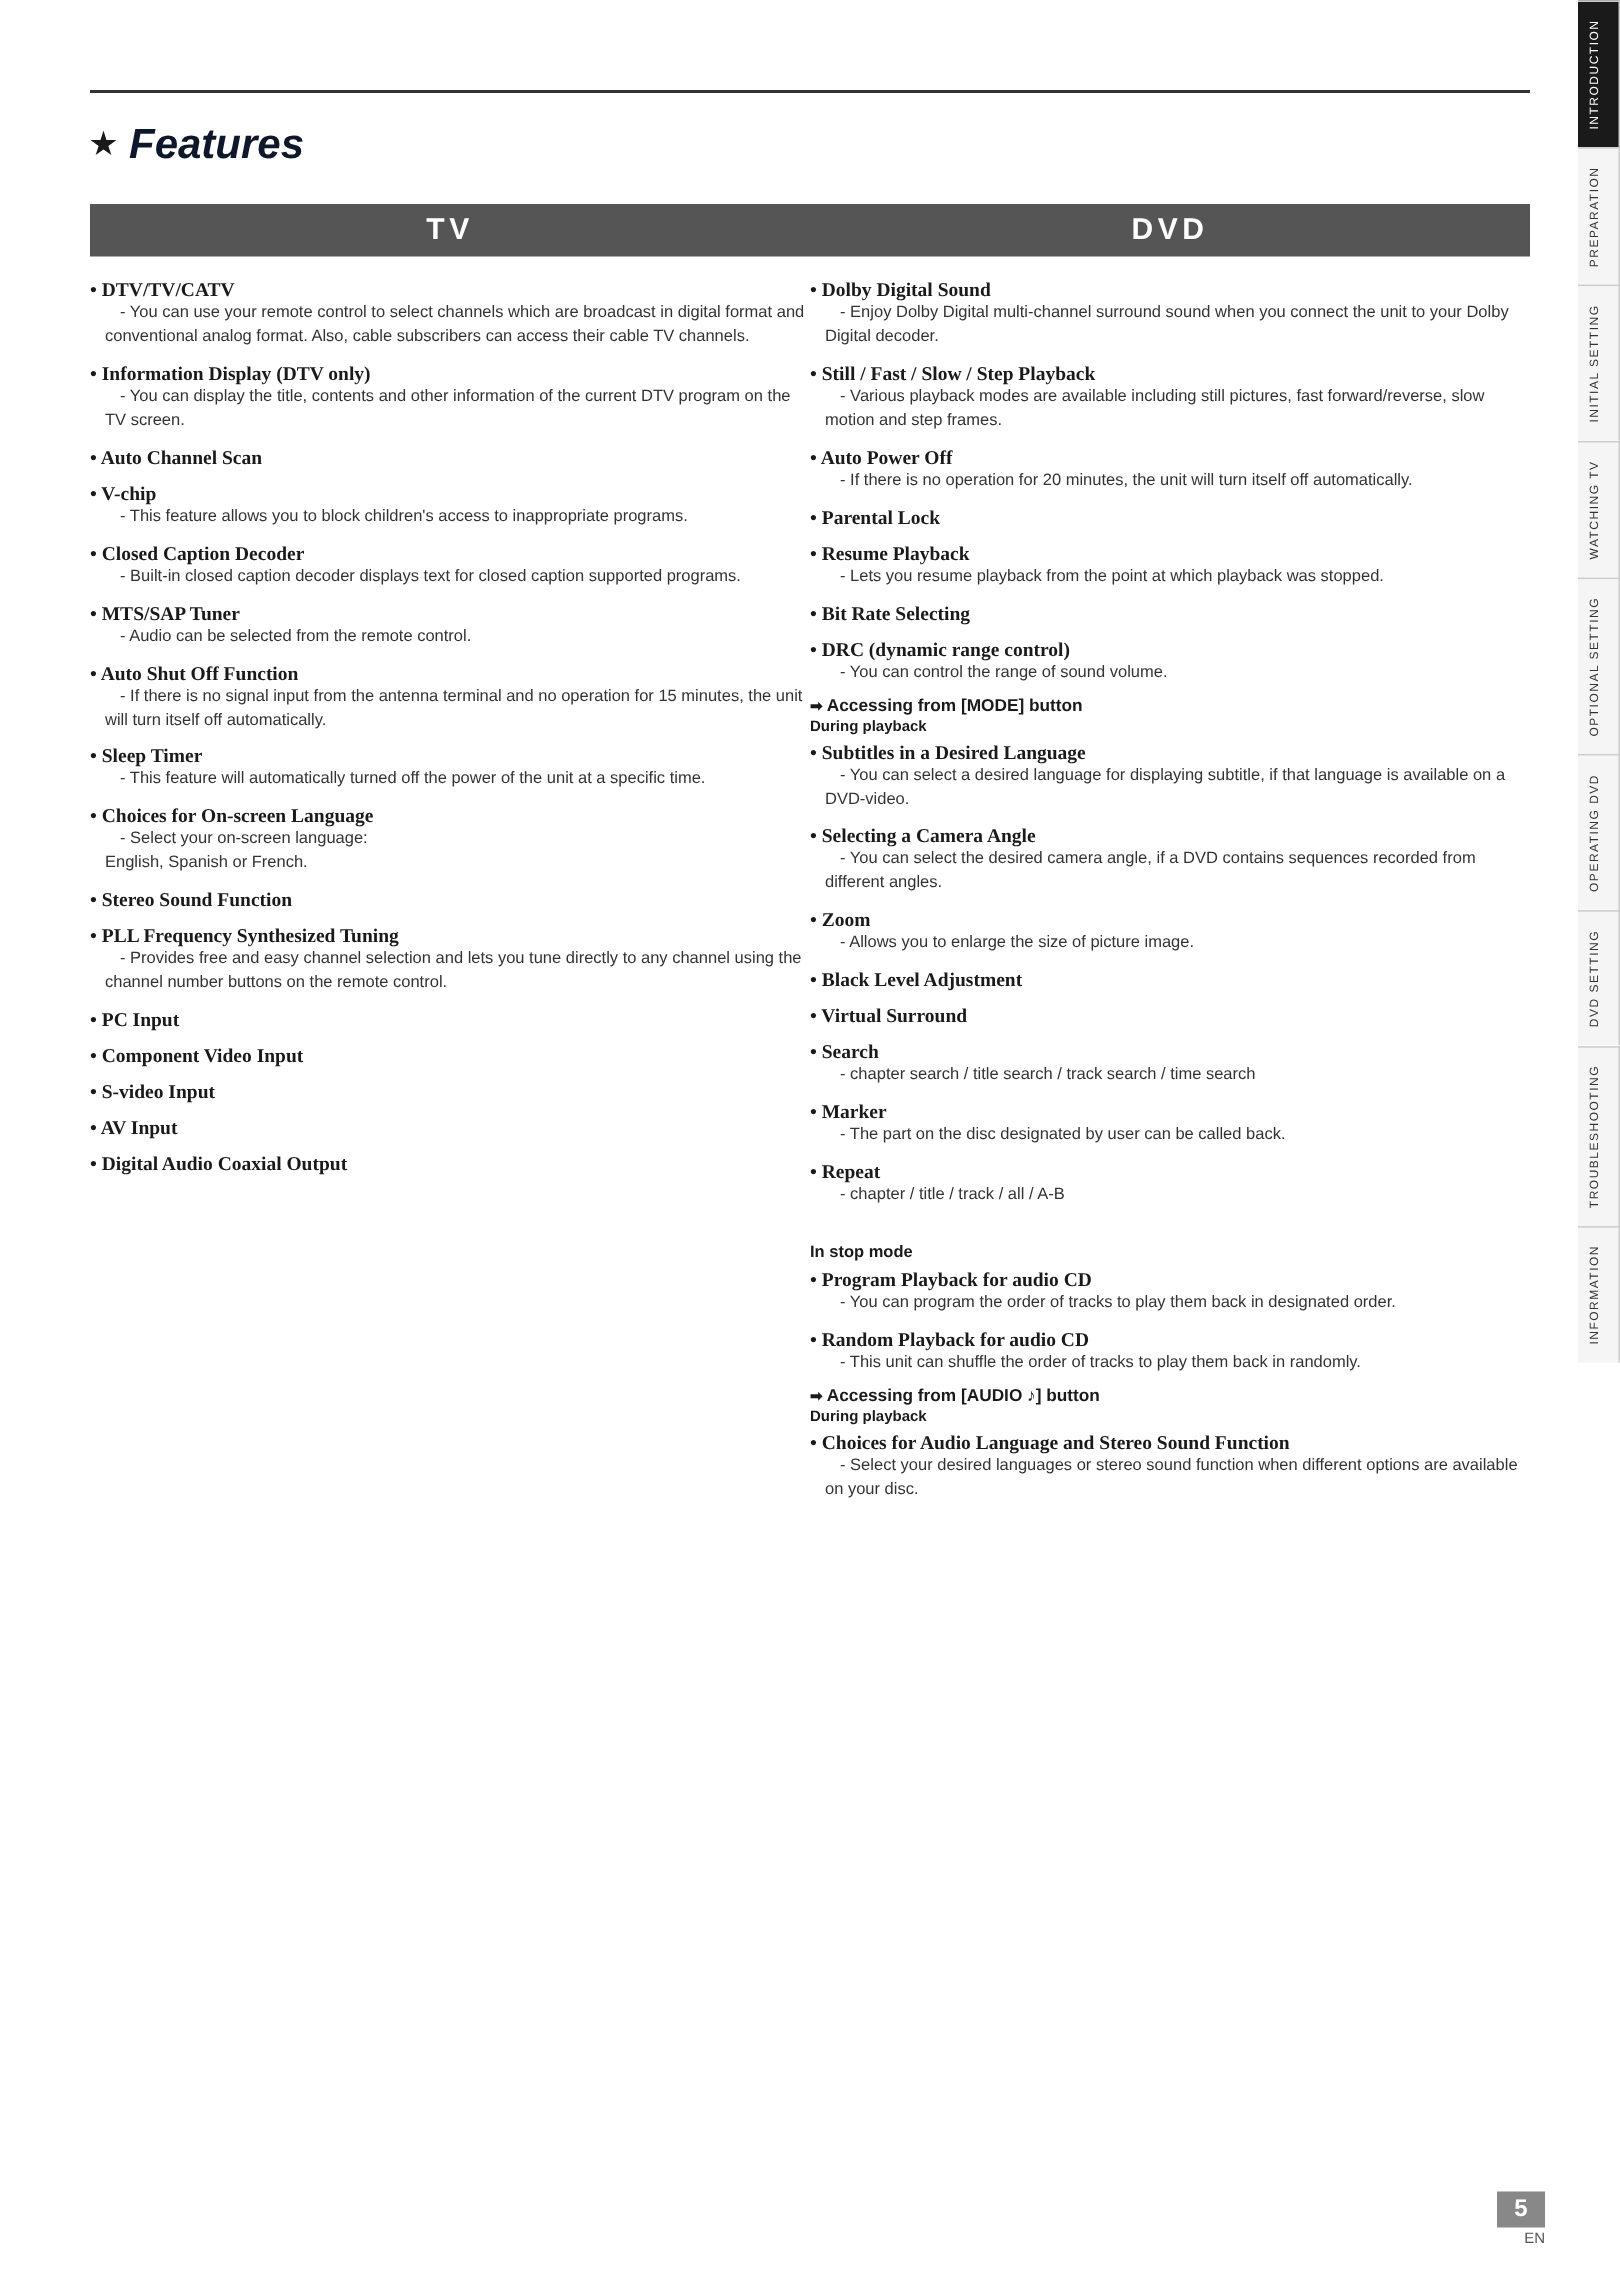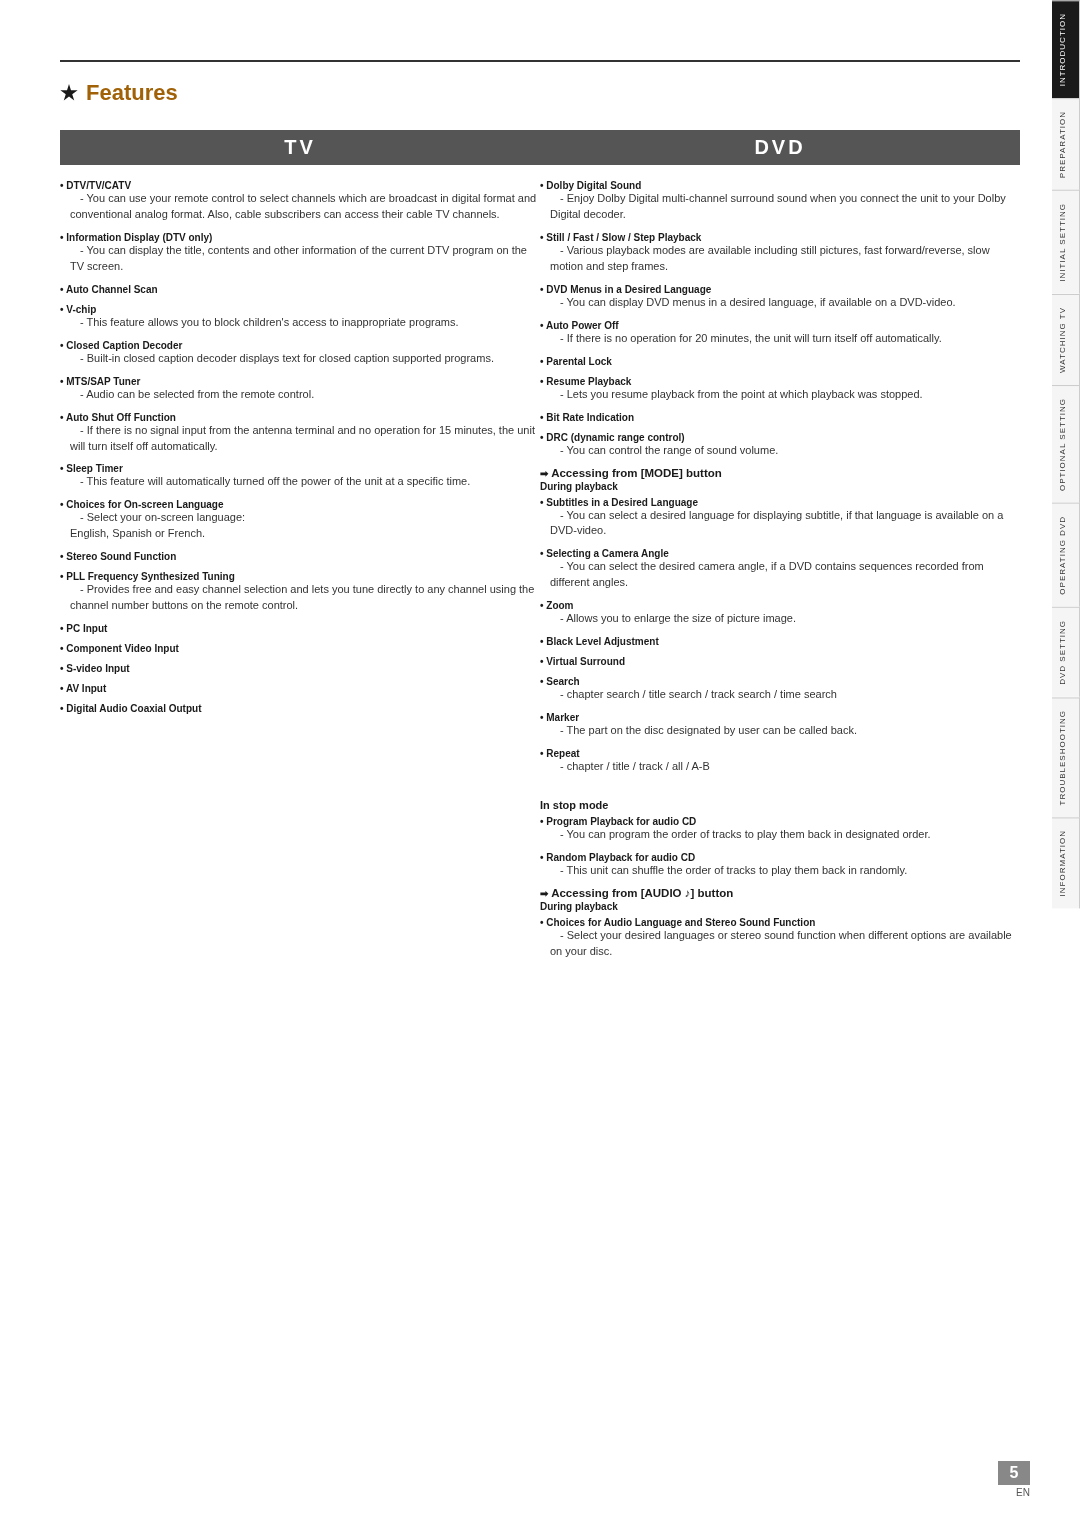--- a/index.html
+++ b/index.html
@@ -70,23 +70,24 @@
     .features-icon {
       width: 18px;
       height: 18px;
       background: #1a1a1a;
       clip-path: polygon(50% 0%, 61% 35%, 98% 35%, 68% 57%, 79% 91%, 50% 70%, 21% 91%, 32% 57%, 2% 35%, 39% 35%);
       margin-right: 8px;
       flex-shrink: 0;
     }
 
     .features-title {
-      font-size: 22px;
-      font-weight: bold;
-      color: #a16207;
+      font-size: 28px;
+      font-weight: bold;
+      color: #0f172a;
+      font-style: italic;
     }
 
     
     .columns {
       display: flex;
     }
 
     .col-left {
       flex: 1;
     }
@@ -107,22 +108,23 @@
       margin-bottom: 14px;
     }
 
     
     .section-item {
       margin-bottom: 8px;
     }
 
     .section-title {
       font-weight: bold;
-      font-size: 10px;
+      font-size: 13px;
       color: #1a1a1a;
+      font-family: Liberation Serif, serif;
     }
 
     .section-title::before {
       content: '• ';
     }
 
     .section-body {
       font-size: 11px;
       color: #333;
       line-height: 1.45;
@@ -331,47 +333,41 @@
         </div>
       </div>
 
       <div class="section-item">
         <span class="section-title">Still / Fast / Slow / Step Playback</span>
         <div class="section-body">
           <span class="sub-item">Various playback modes are available including still pictures, fast forward/reverse, slow motion and step frames.</span>
         </div>
       </div>
 
-      <div class="section-item">
-        <span class="section-title">DVD Menus in a Desired Language</span>
-        <div class="section-body">
-          <span class="sub-item">You can display DVD menus in a desired language, if available on a DVD-video.</span>
-        </div>
-      </div>
 
       <div class="section-item">
         <span class="section-title">Auto Power Off</span>
         <div class="section-body">
           <span class="sub-item">If there is no operation for 20 minutes, the unit will turn itself off automatically.</span>
         </div>
       </div>
 
       <div class="section-item">
         <span class="section-title">Parental Lock</span>
       </div>
 
       <div class="section-item">
         <span class="section-title">Resume Playback</span>
         <div class="section-body">
           <span class="sub-item">Lets you resume playback from the point at which playback was stopped.</span>
         </div>
       </div>
 
       <div class="section-item">
-        <span class="section-title">Bit Rate Indication</span>
+        <span class="section-title">Bit Rate Selecting</span>
       </div>
 
       <div class="section-item">
         <span class="section-title">DRC (dynamic range control)</span>
         <div class="section-body">
           <span class="sub-item">You can control the range of sound volume.</span>
         </div>
       </div>
 
       <div class="access-section">

